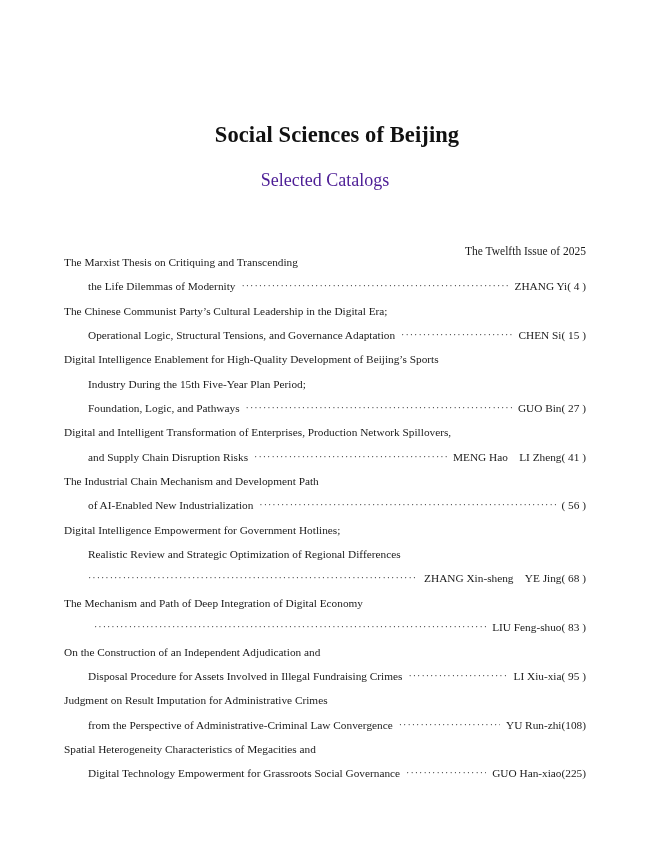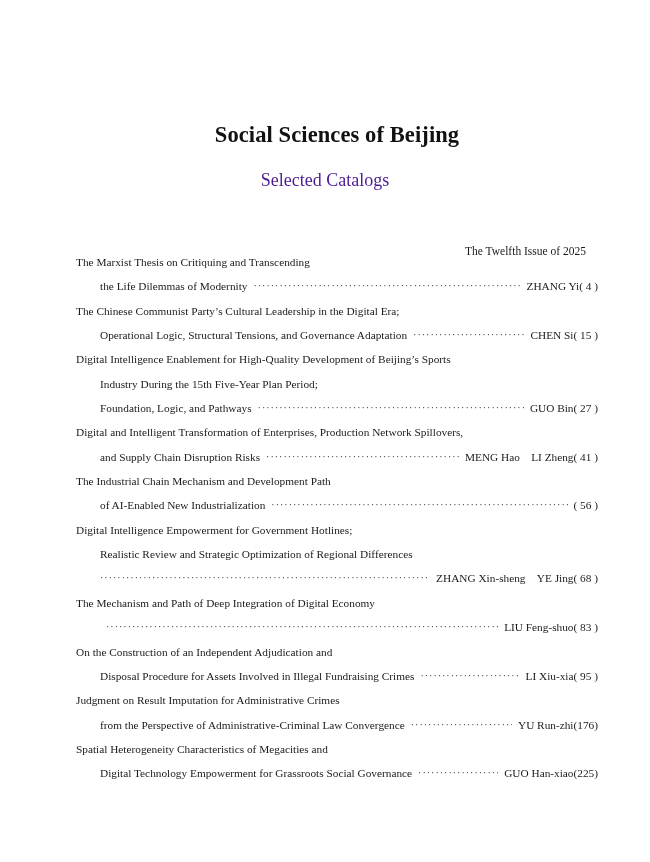--- a/index.html
+++ b/index.html
@@ -11,21 +11,21 @@
       position: absolute; top: 122px; left: 12px; width: 650px; text-align: center;
       font-size: 22.5px; font-weight: bold; letter-spacing: 0.1px; color: #111;
     }
     .subtitle {
       position: absolute; top: 170px; left: 0; width: 650px; text-align: center;
       font-size: 18px; color: #4c1d95;
     }
     .issue {
       position: absolute; top: 198px; right: 64px; font-size: 11.5px; color: #1a1a1a; margin-top: 47px;
     }
-    .toc { position: absolute; top: 252px; left: 64px; width: 522px; margin-left: 12px; }
+    .toc { position: absolute; top: 252px; left: 64px; width: 522px; }
     .line {
       height: 24.35px; line-height: 20px; font-size: 11.3px; white-space: nowrap;
       display: flex; align-items: flex-start;
     }
     .line.indent { padding-left: 24px; }
     .line .txt { flex: 0 0 auto; }
     .line .dots {
       flex: 1 1 auto; overflow: hidden; margin: 0 6px; color: #333;
       letter-spacing: 1px; font-size: 10px;
     }
@@ -134,21 +134,21 @@
       </div>
     </div>
     <div>
       <div class="line">
         <span class="txt">Judgment on Result Imputation for Administrative Crimes</span>
       </div>
       <div class="line indent">
         <span class="txt">from the Perspective of Administrative-Criminal Law Convergence</span>
         <span class="dots">················································································································································································································································································································································································································</span>
         <span class="author">YU Run-zhi</span>
-        <span class="page">(176)</span>
+        <span class="page">(108)</span>
       </div>
     </div>
     <div>
       <div class="line">
         <span class="txt">Spatial Heterogeneity Characteristics of Megacities and</span>
       </div>
       <div class="line indent">
         <span class="txt">Digital Technology Empowerment for Grassroots Social Governance</span>
         <span class="dots">················································································································································································································································································································································································································</span>
         <span class="author">GUO Han-xiao</span>

